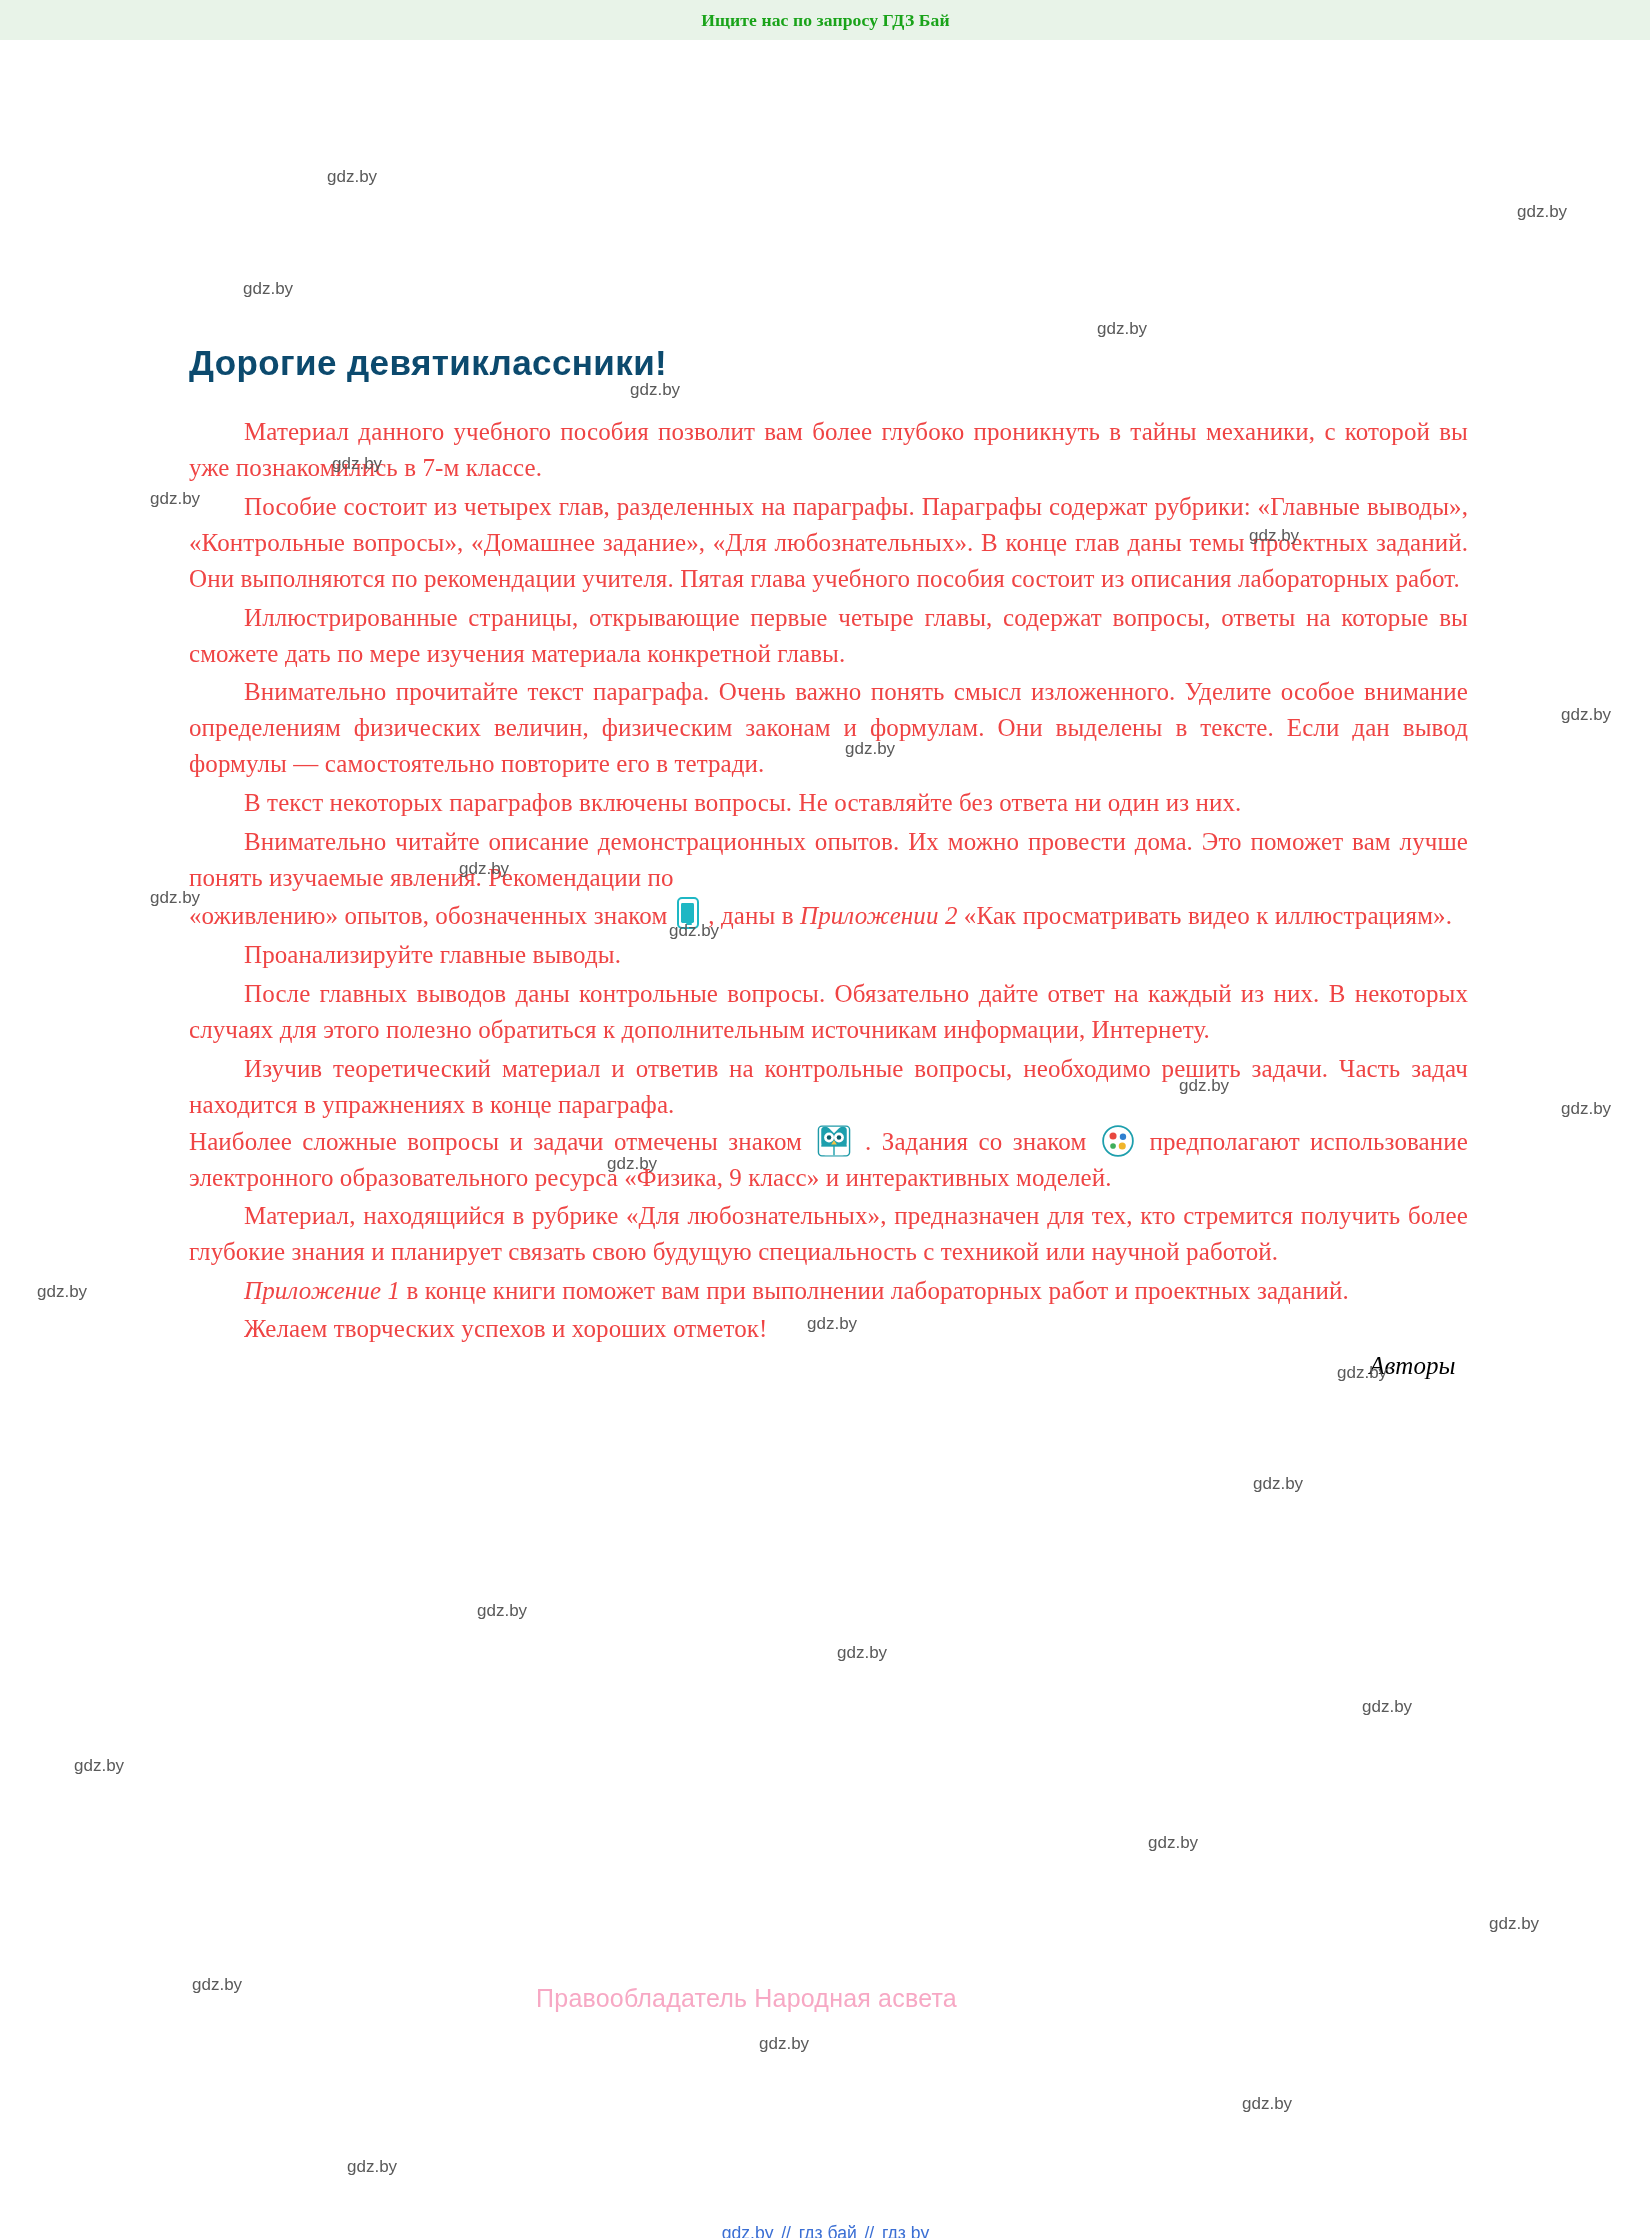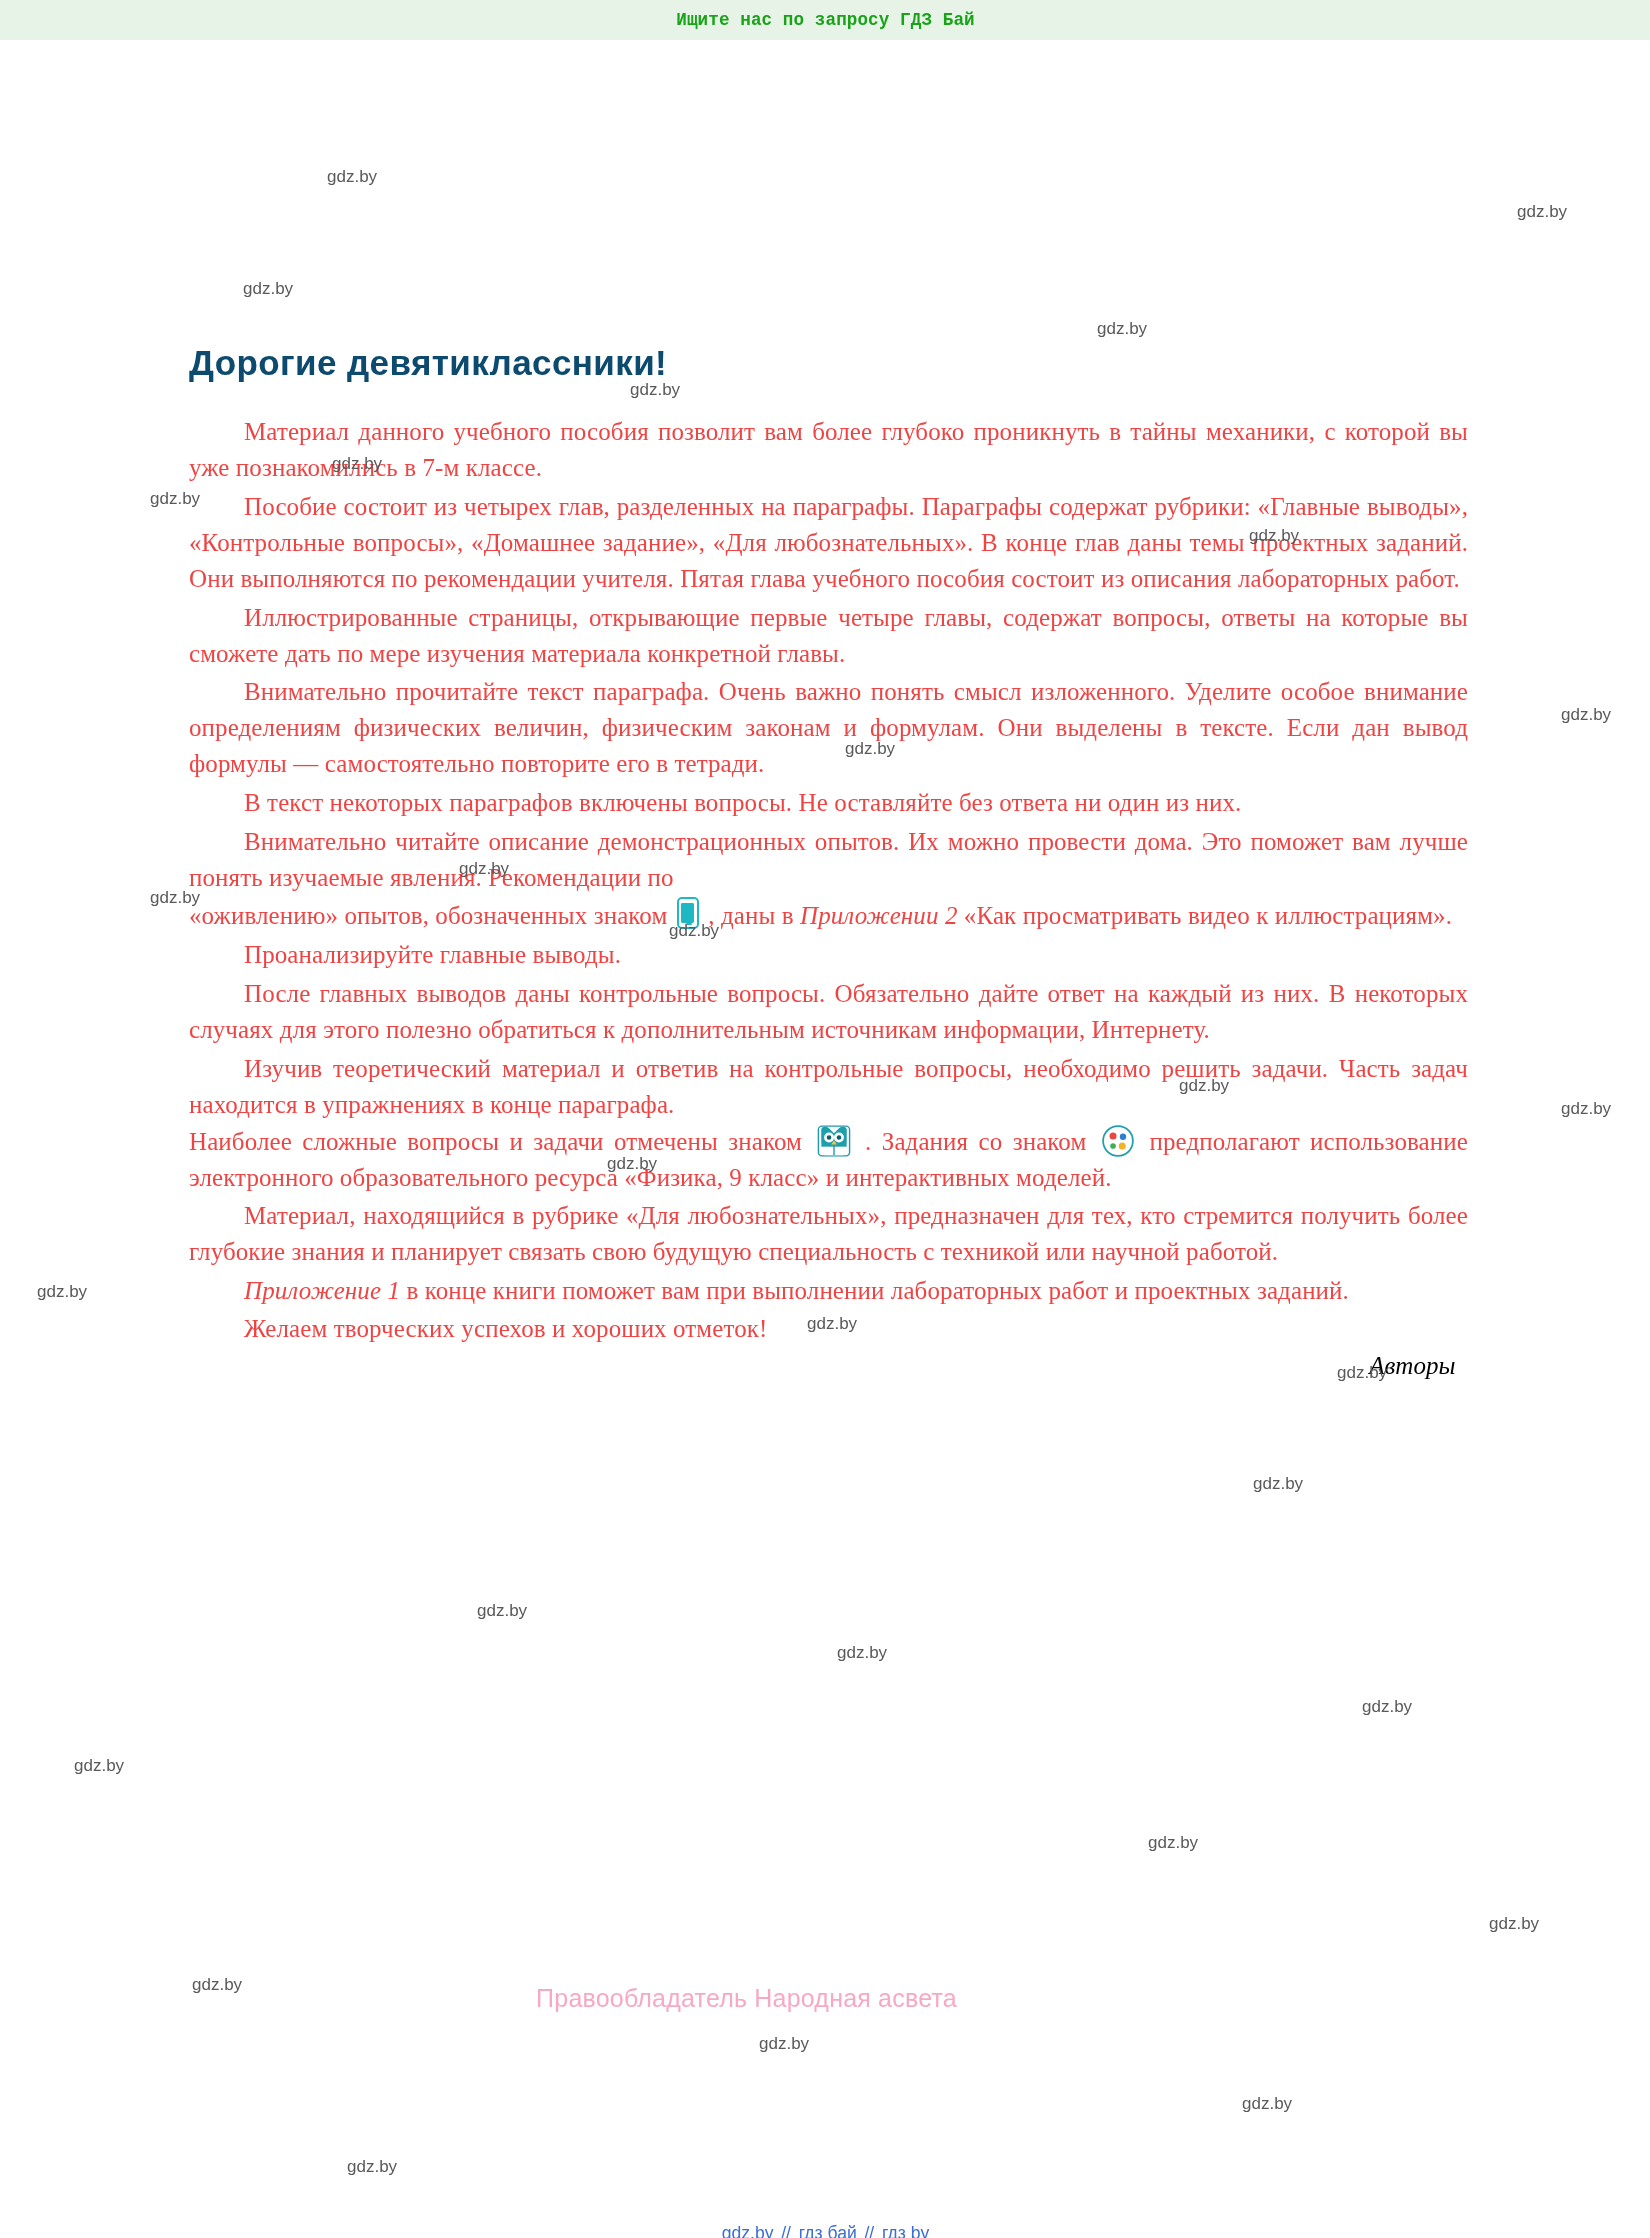--- a/index.html
+++ b/index.html
@@ -20,21 +20,21 @@
     position: absolute;
     top: 0; left: 0;
     width: 1651px;
     height: 40px;
     background: #e8f3e8;
     display: flex;
     align-items: center;
     justify-content: center;
   }
   #top-banner .banner-text {
-    font-family: Liberation Mono, monospace;
+    font-family: Liberation Serif, serif;
     font-size: 17.6px;
     font-weight: bold;
     color: #19a319;
     letter-spacing: 0.1px;
   }
 
   
   #page {
     position: absolute;
     top: 40px;

